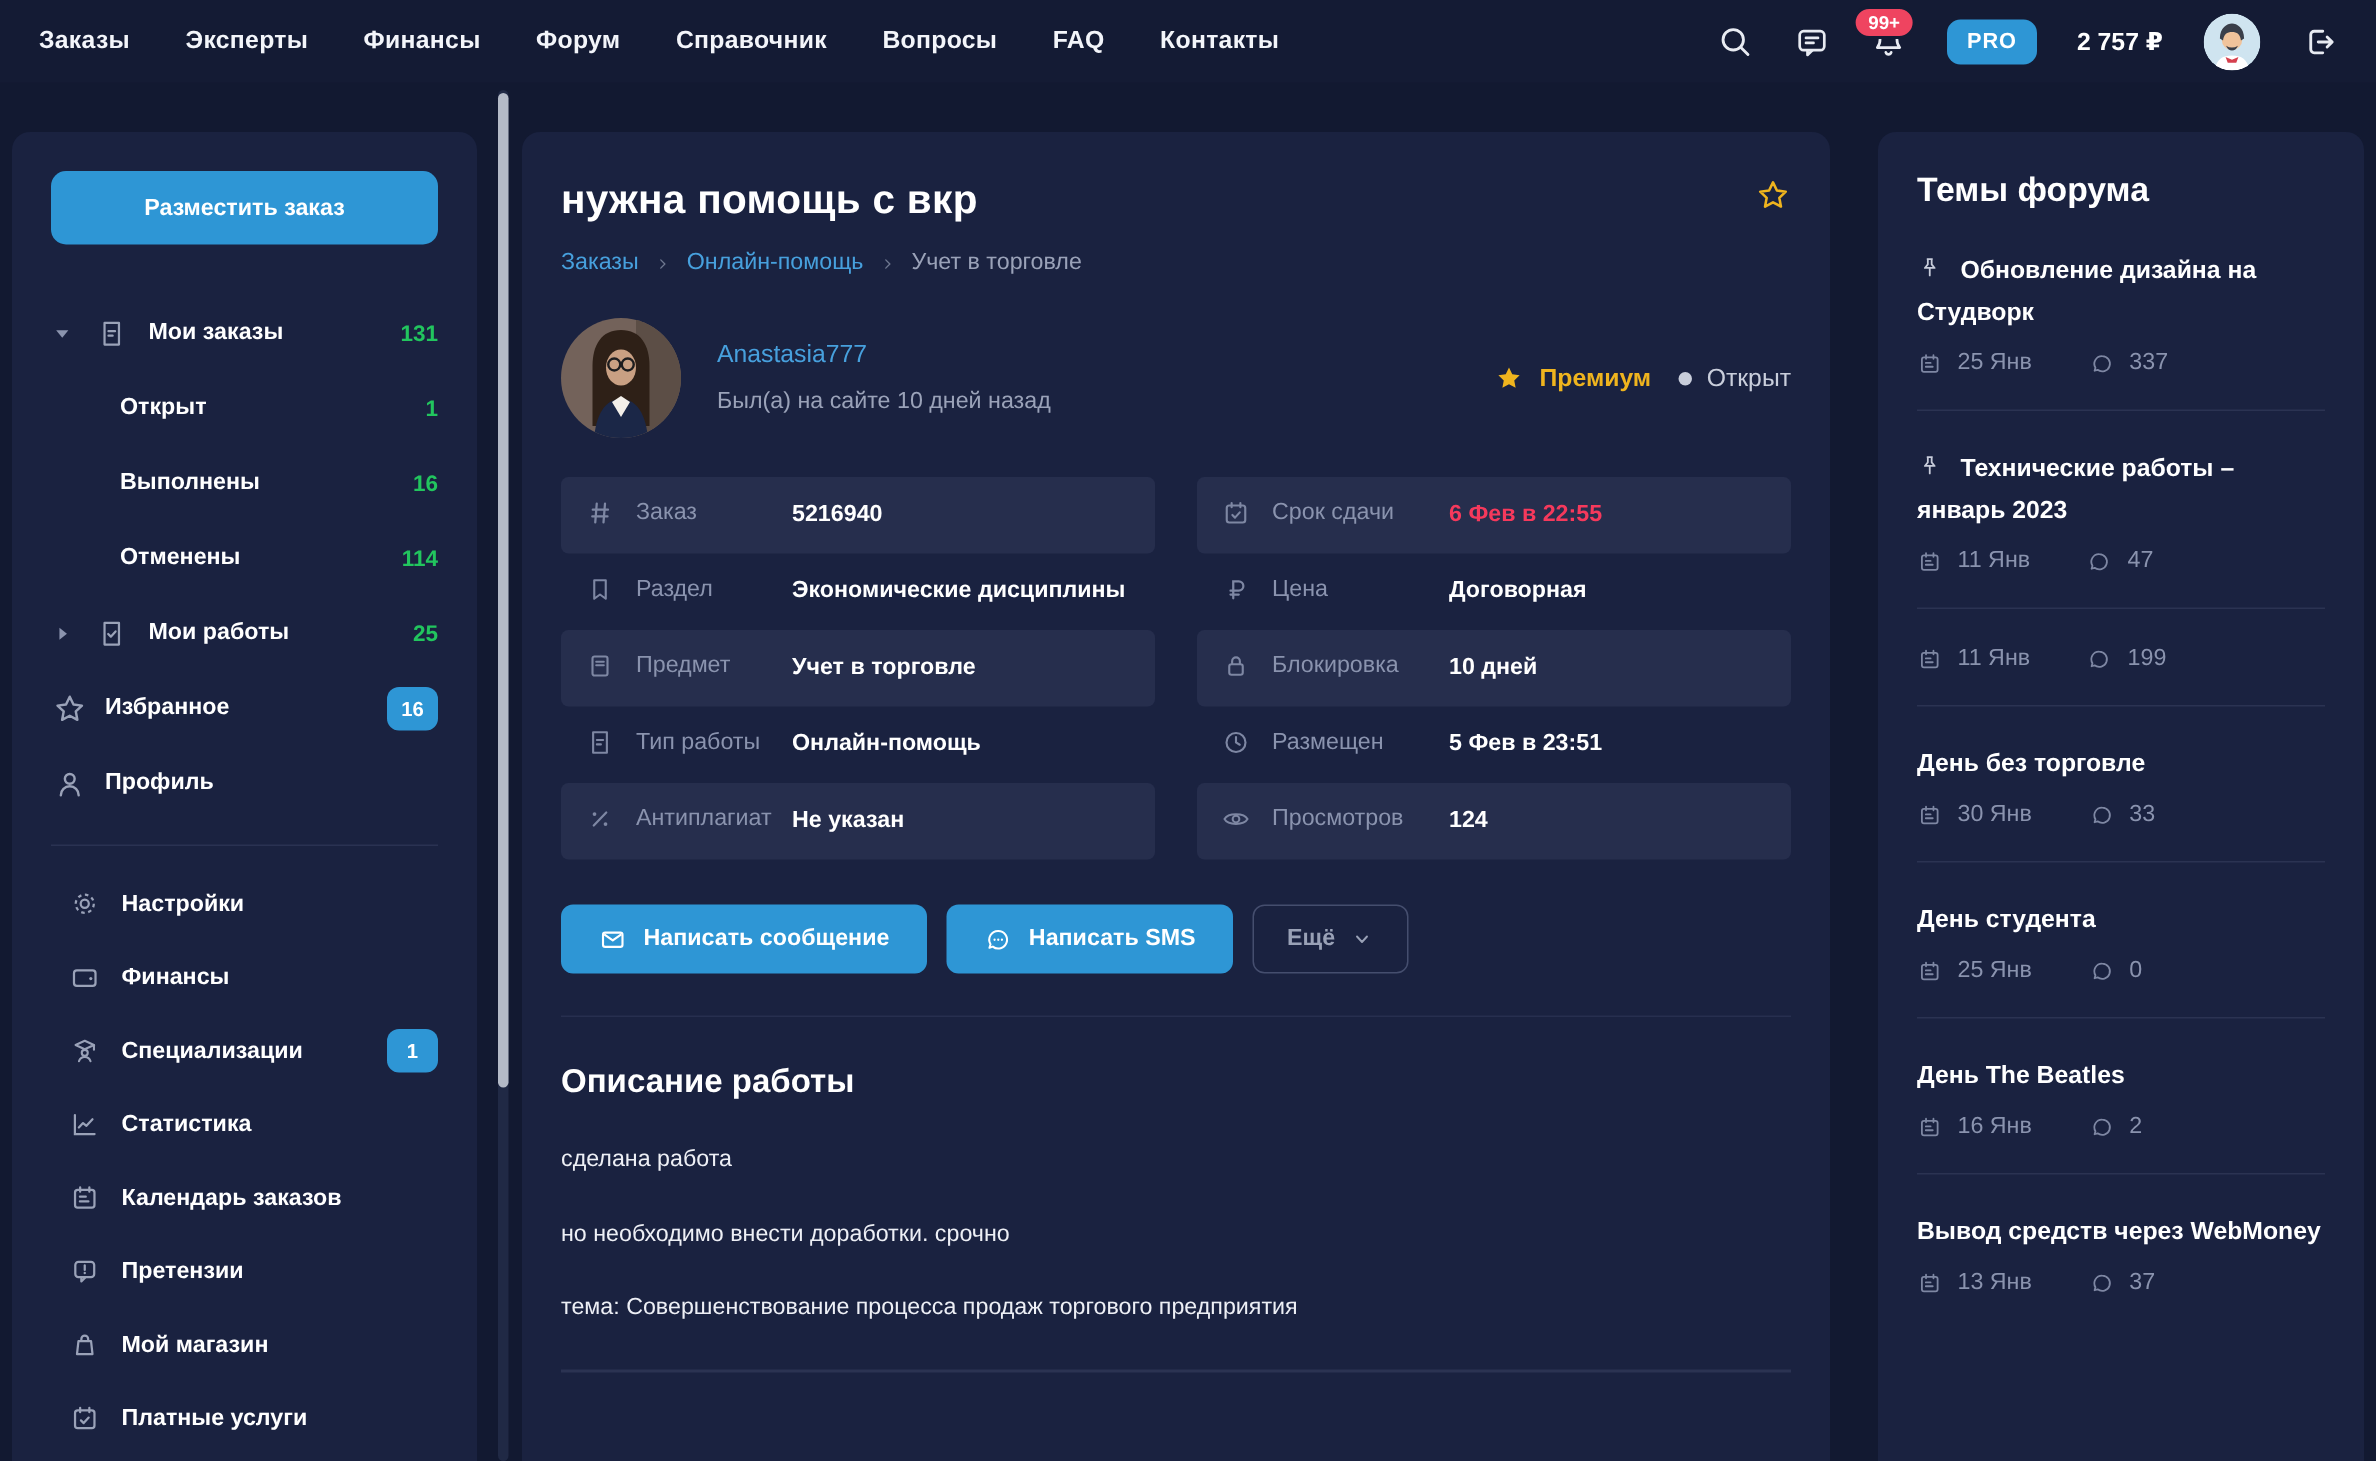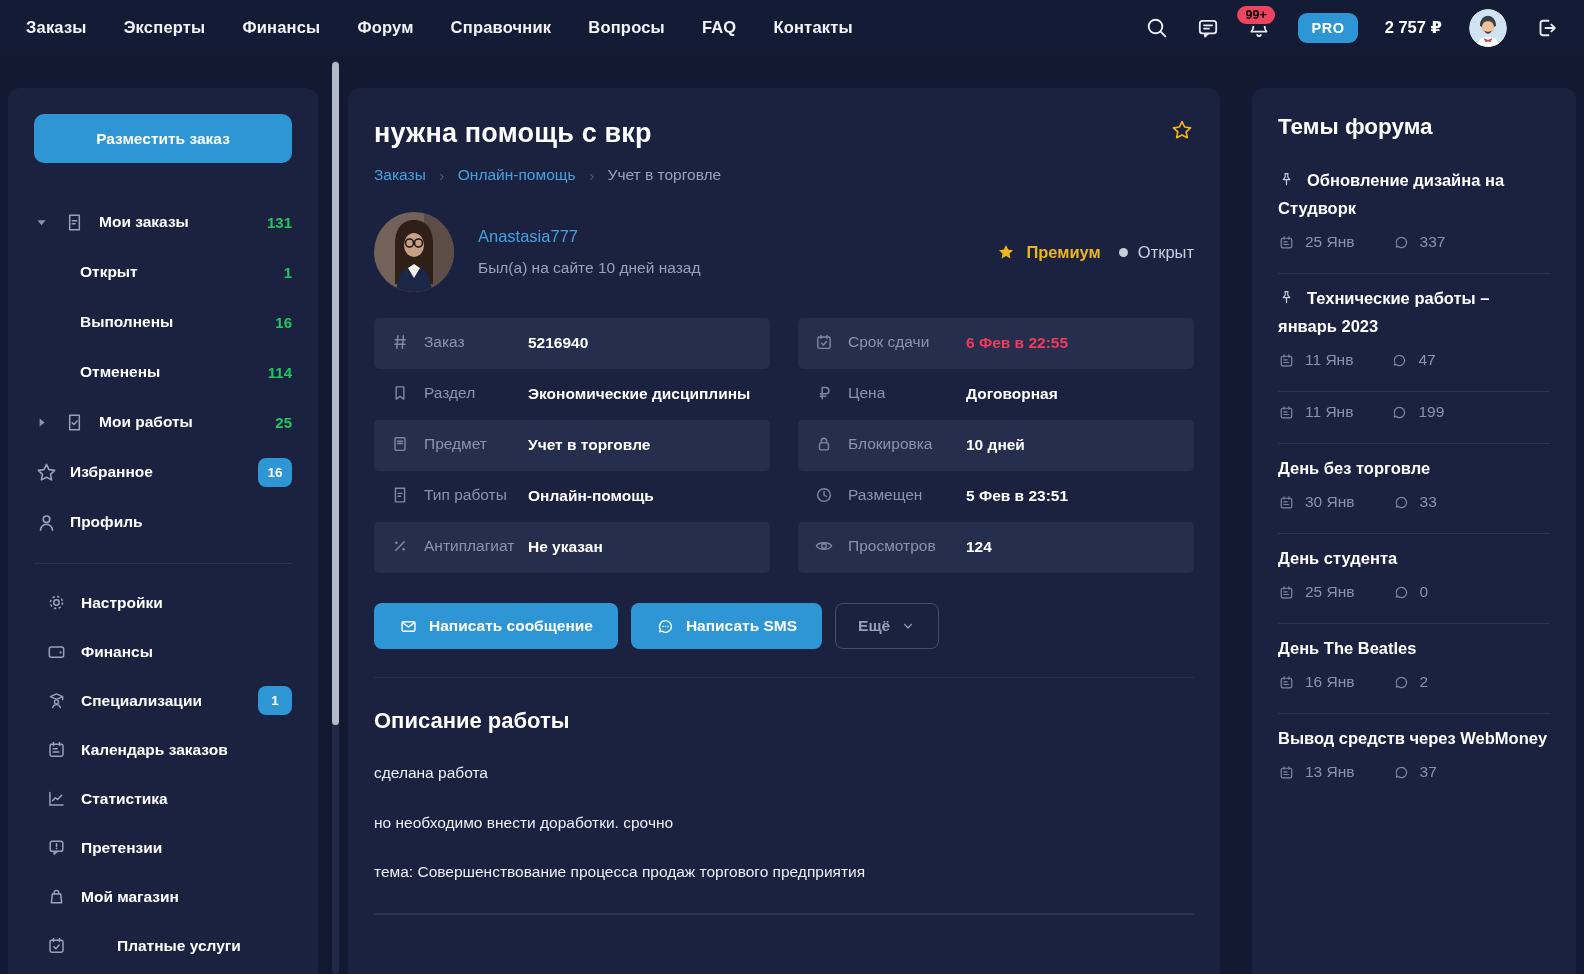--- a/index.html
+++ b/index.html
@@ -10,21 +10,21 @@
   
   .topbar { position:absolute; top:0; left:0; width:1584px; height:55px;
             display:flex; align-items:center; padding:0 26px; background:#141b34; }
   .nav { display:flex; gap:37px; }
   .nav a { color:#f3f5fa; text-decoration:none; font-size:16.5px; font-weight:700; letter-spacing:.2px; cursor:pointer; }
   .top-right { margin-left:auto; display:flex; align-items:center; gap:27px; }
   .tico { width:24px; height:24px; color:#e8ebf2; display:inline-flex; cursor:pointer; }
   .tico svg { width:100%; height:100%; }
   .bell-wrap { position:relative; }
   .bell-badge { position:absolute; top:-12px; left:50%; transform:translateX(-58%);
-                background:#ef4460; color:#000000; font-size:12.5px; font-weight:800;
+                background:#ef4460; color:#ffffff; font-size:12.5px; font-weight:800;
                 padding:3px 8px; border-radius:11px; line-height:1; border:2px solid #141b34; }
   .pro-badge { background:#2e96d5; color:#fff; font-weight:800; font-size:14.5px;
                padding:7px 13px; border-radius:9px; letter-spacing:.6px; cursor:pointer; }
   .balance { font-size:16.5px; font-weight:800; color:#fff; white-space:nowrap; }
   .avatar-top { width:38px; height:38px; border-radius:50%; overflow:hidden; cursor:pointer; flex:0 0 auto; }
 
   
   .panel { position:absolute; background:#1a2240; border-radius:12px; }
 
   
@@ -95,21 +95,21 @@
   .b-ico svg { width:100%; height:100%; }
 
   .hr { border-top:1px solid #272f4f; margin-top:28px; }
   .desc-head { margin-top:30px; font-size:22px; font-weight:800; color:#fff; }
   .desc-p { margin-top:28px; font-size:15.5px; color:#edeff5; line-height:1.4; }
   .hr2 { border-top:2px solid #2b3352; margin-top:30px; }
 
   
   .forum { left:1252px; top:88px; width:324px; height:906px; padding:26px 26px; }
   .forum-title { font-size:22.5px; font-weight:800; color:#fff; }
-  .topic { margin-top:10px; cursor:pointer; }
+  .topic { margin-top:24px; cursor:pointer; }
   .topic:first-of-type { margin-top:26px; }
   .topic-title { color:#fff; font-size:16.5px; font-weight:600; line-height:28px; }
   .pin { display:inline-block; width:17px; height:17px; color:#c7ccda; margin-right:12px; vertical-align:-2px; }
   .pin svg { width:100%; height:100%; }
   .topic-meta { margin-top:11px; display:flex; align-items:center; color:#8a93ae; font-size:15.5px; }
   .m-ico { width:17px; height:17px; color:#7e87a3; margin-right:10px; display:inline-flex; }
   .m-ico svg { width:100%; height:100%; }
   .meta-date { margin-right:38px; }
   .fdiv { border-top:1px solid #2b3352; margin-top:22px; }
 </style>
@@ -368,43 +368,43 @@
       </div>
       <div class="mrow2" style="padding-left:12px;">
         <span class="s-ico"><svg viewBox="0 0 24 24">
               <use href="#i-graduate"></use>
             </svg></span>
         <span class="mlabel">Специализации</span>
         <span class="badge-blue">1</span>
       </div>
       <div class="mrow2" style="padding-left:12px;">
         <span class="s-ico"><svg viewBox="0 0 24 24">
+              <use href="#i-chart"></use>
+            </svg></span>
+        <span class="mlabel">Статистика</span>
+      </div>
+      <div class="mrow2" style="padding-left:12px;">
+        <span class="s-ico"><svg viewBox="0 0 24 24">
               <use href="#i-calendar"></use>
             </svg></span>
         <span class="mlabel">Календарь заказов</span>
       </div>
       <div class="mrow2" style="padding-left:12px;">
         <span class="s-ico"><svg viewBox="0 0 24 24">
-              <use href="#i-chart"></use>
-            </svg></span>
-        <span class="mlabel">Статистика</span>
+              <use href="#i-claim"></use>
+            </svg></span>
+        <span class="mlabel">Претензии</span>
       </div>
       <div class="mrow2" style="padding-left:12px;">
         <span class="s-ico"><svg viewBox="0 0 24 24">
-              <use href="#i-claim"></use>
-            </svg></span>
-        <span class="mlabel">Претензии</span>
+              <use href="#i-bag"></use>
+            </svg></span>
+        <span class="mlabel">Мой магазин</span>
       </div>
       <div class="mrow2" style="padding-left:12px;">
-        <span class="s-ico"><svg viewBox="0 0 24 24">
-              <use href="#i-bag"></use>
-            </svg></span>
-        <span class="mlabel">Мой магазин</span>
-      </div>
-      <div class="mrow2" style="padding-left:12px;gap:36px;">
         <span class="s-ico"><svg viewBox="0 0 24 24">
               <use href="#i-calendar-check"></use>
             </svg></span>
         <span class="mlabel">Платные услуги</span>
       </div>
     </div>
   </aside>
 
   <div class="sb-track">
     <div class="sb-thumb"></div>

